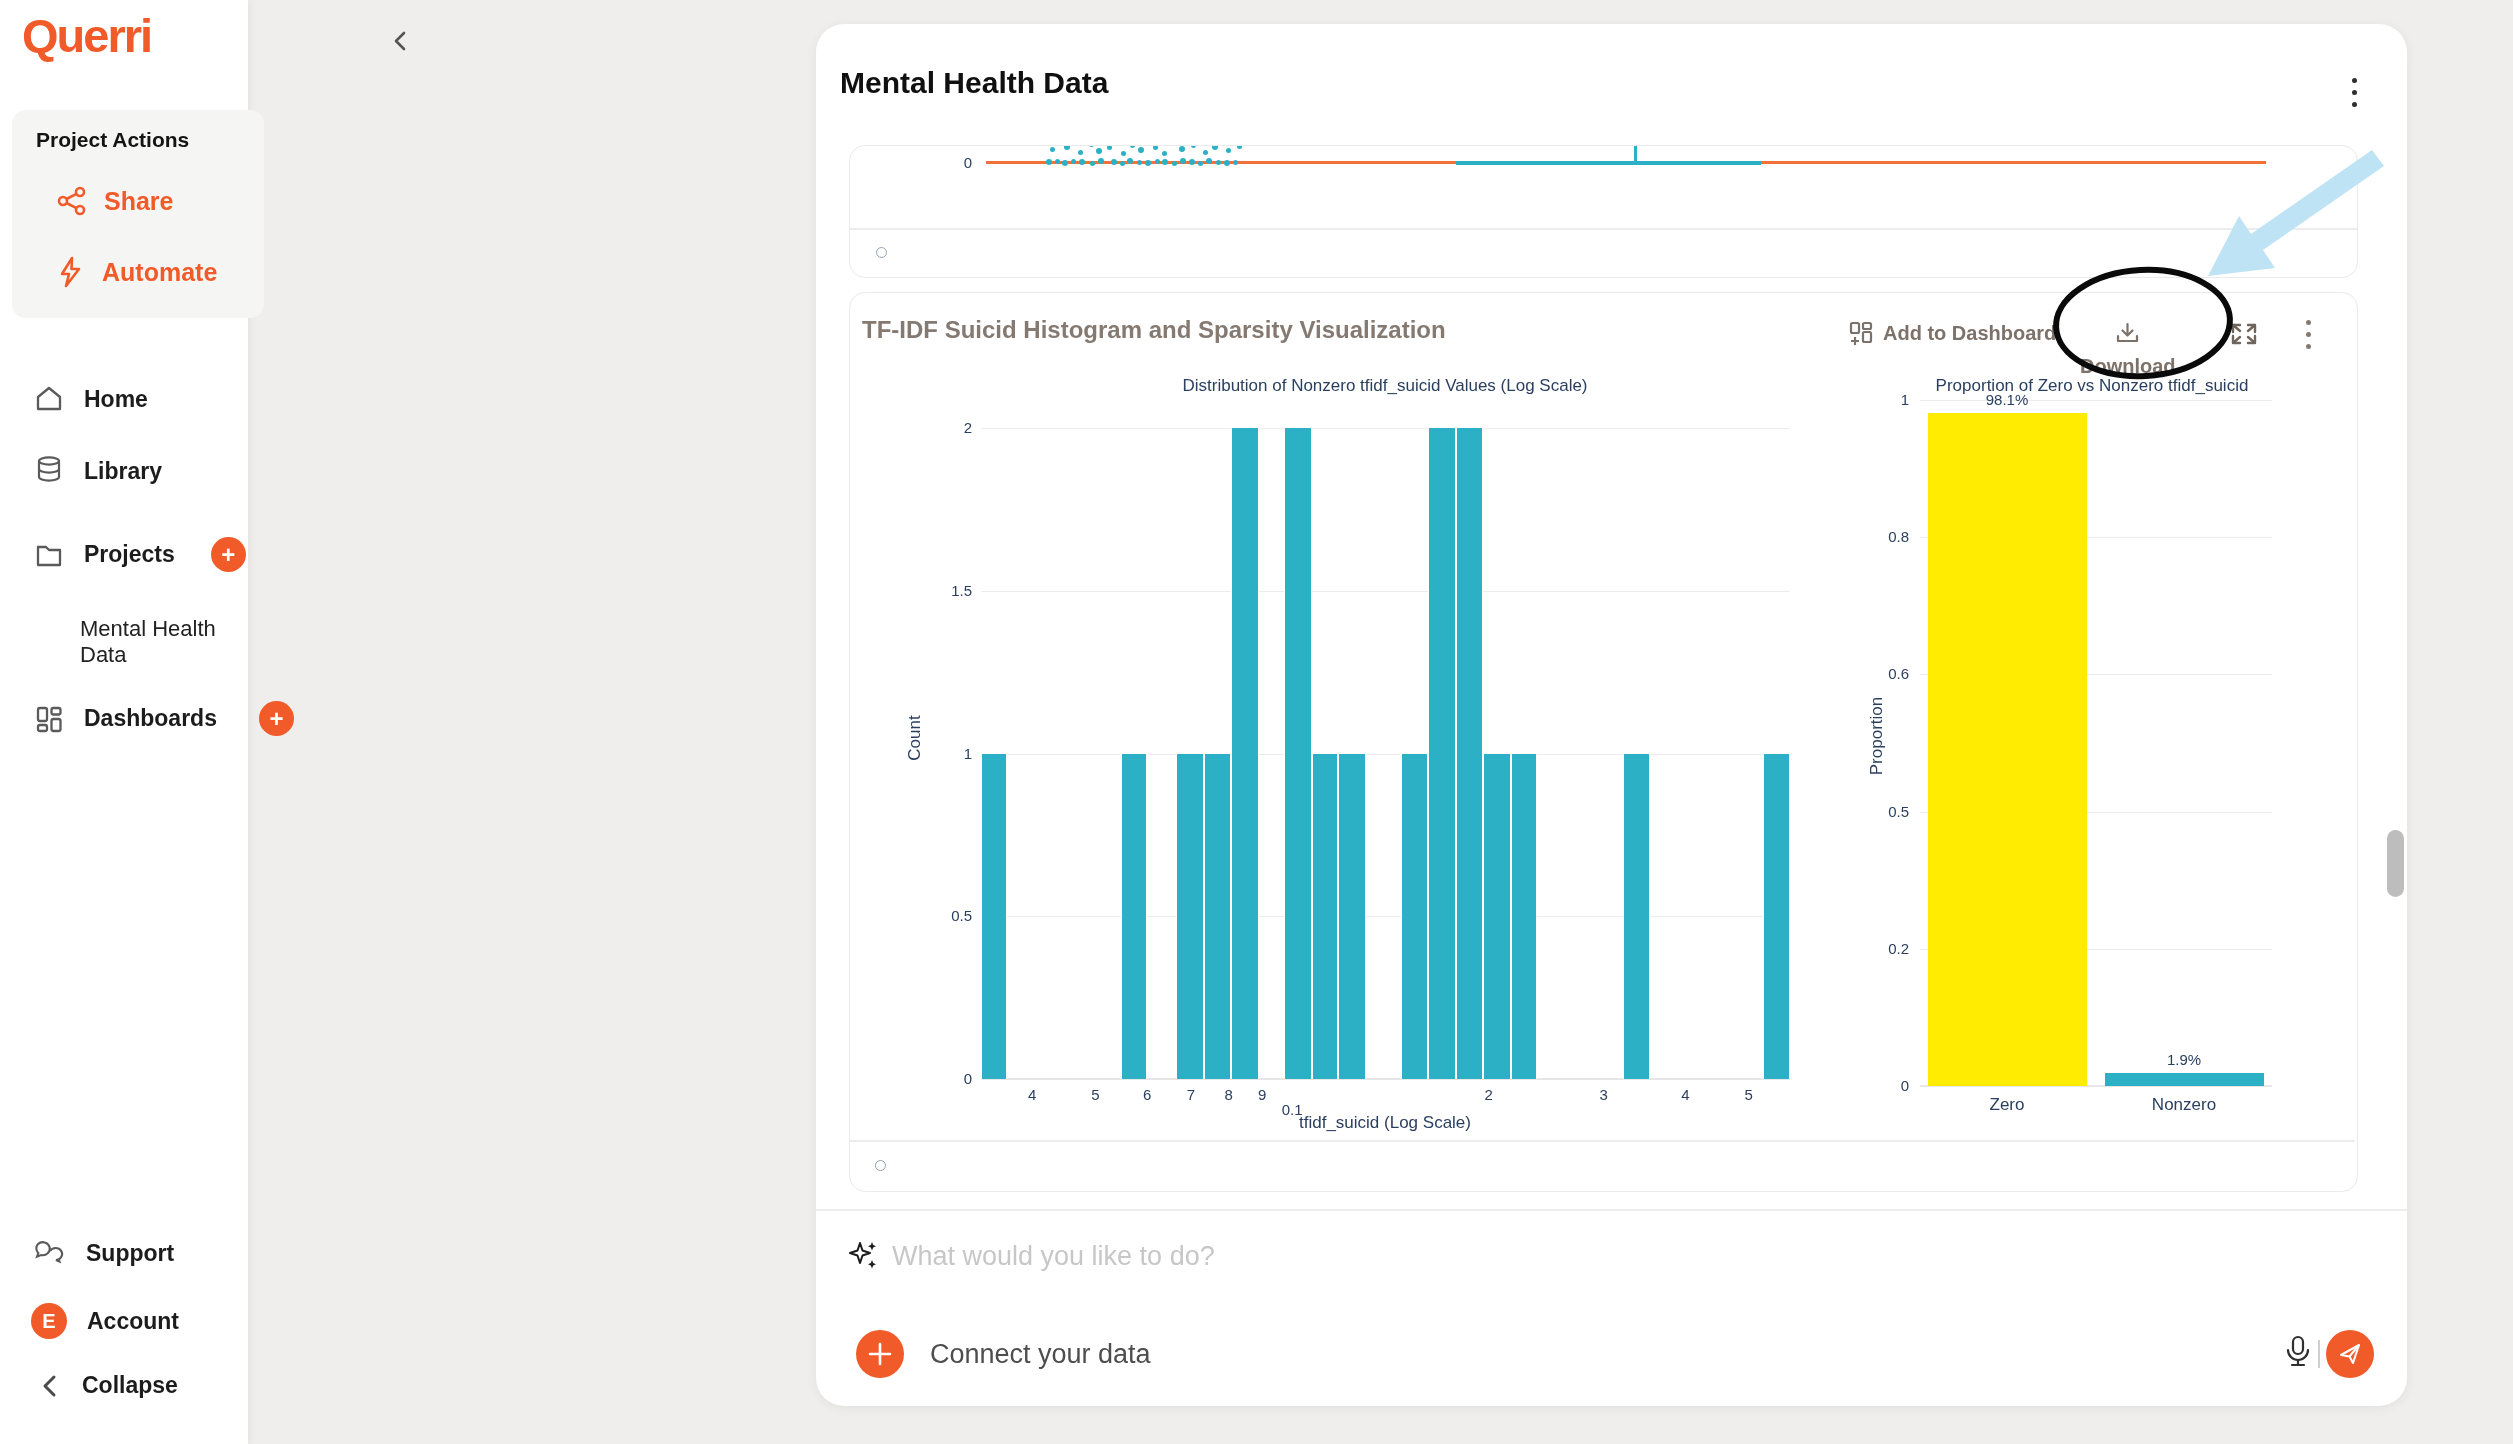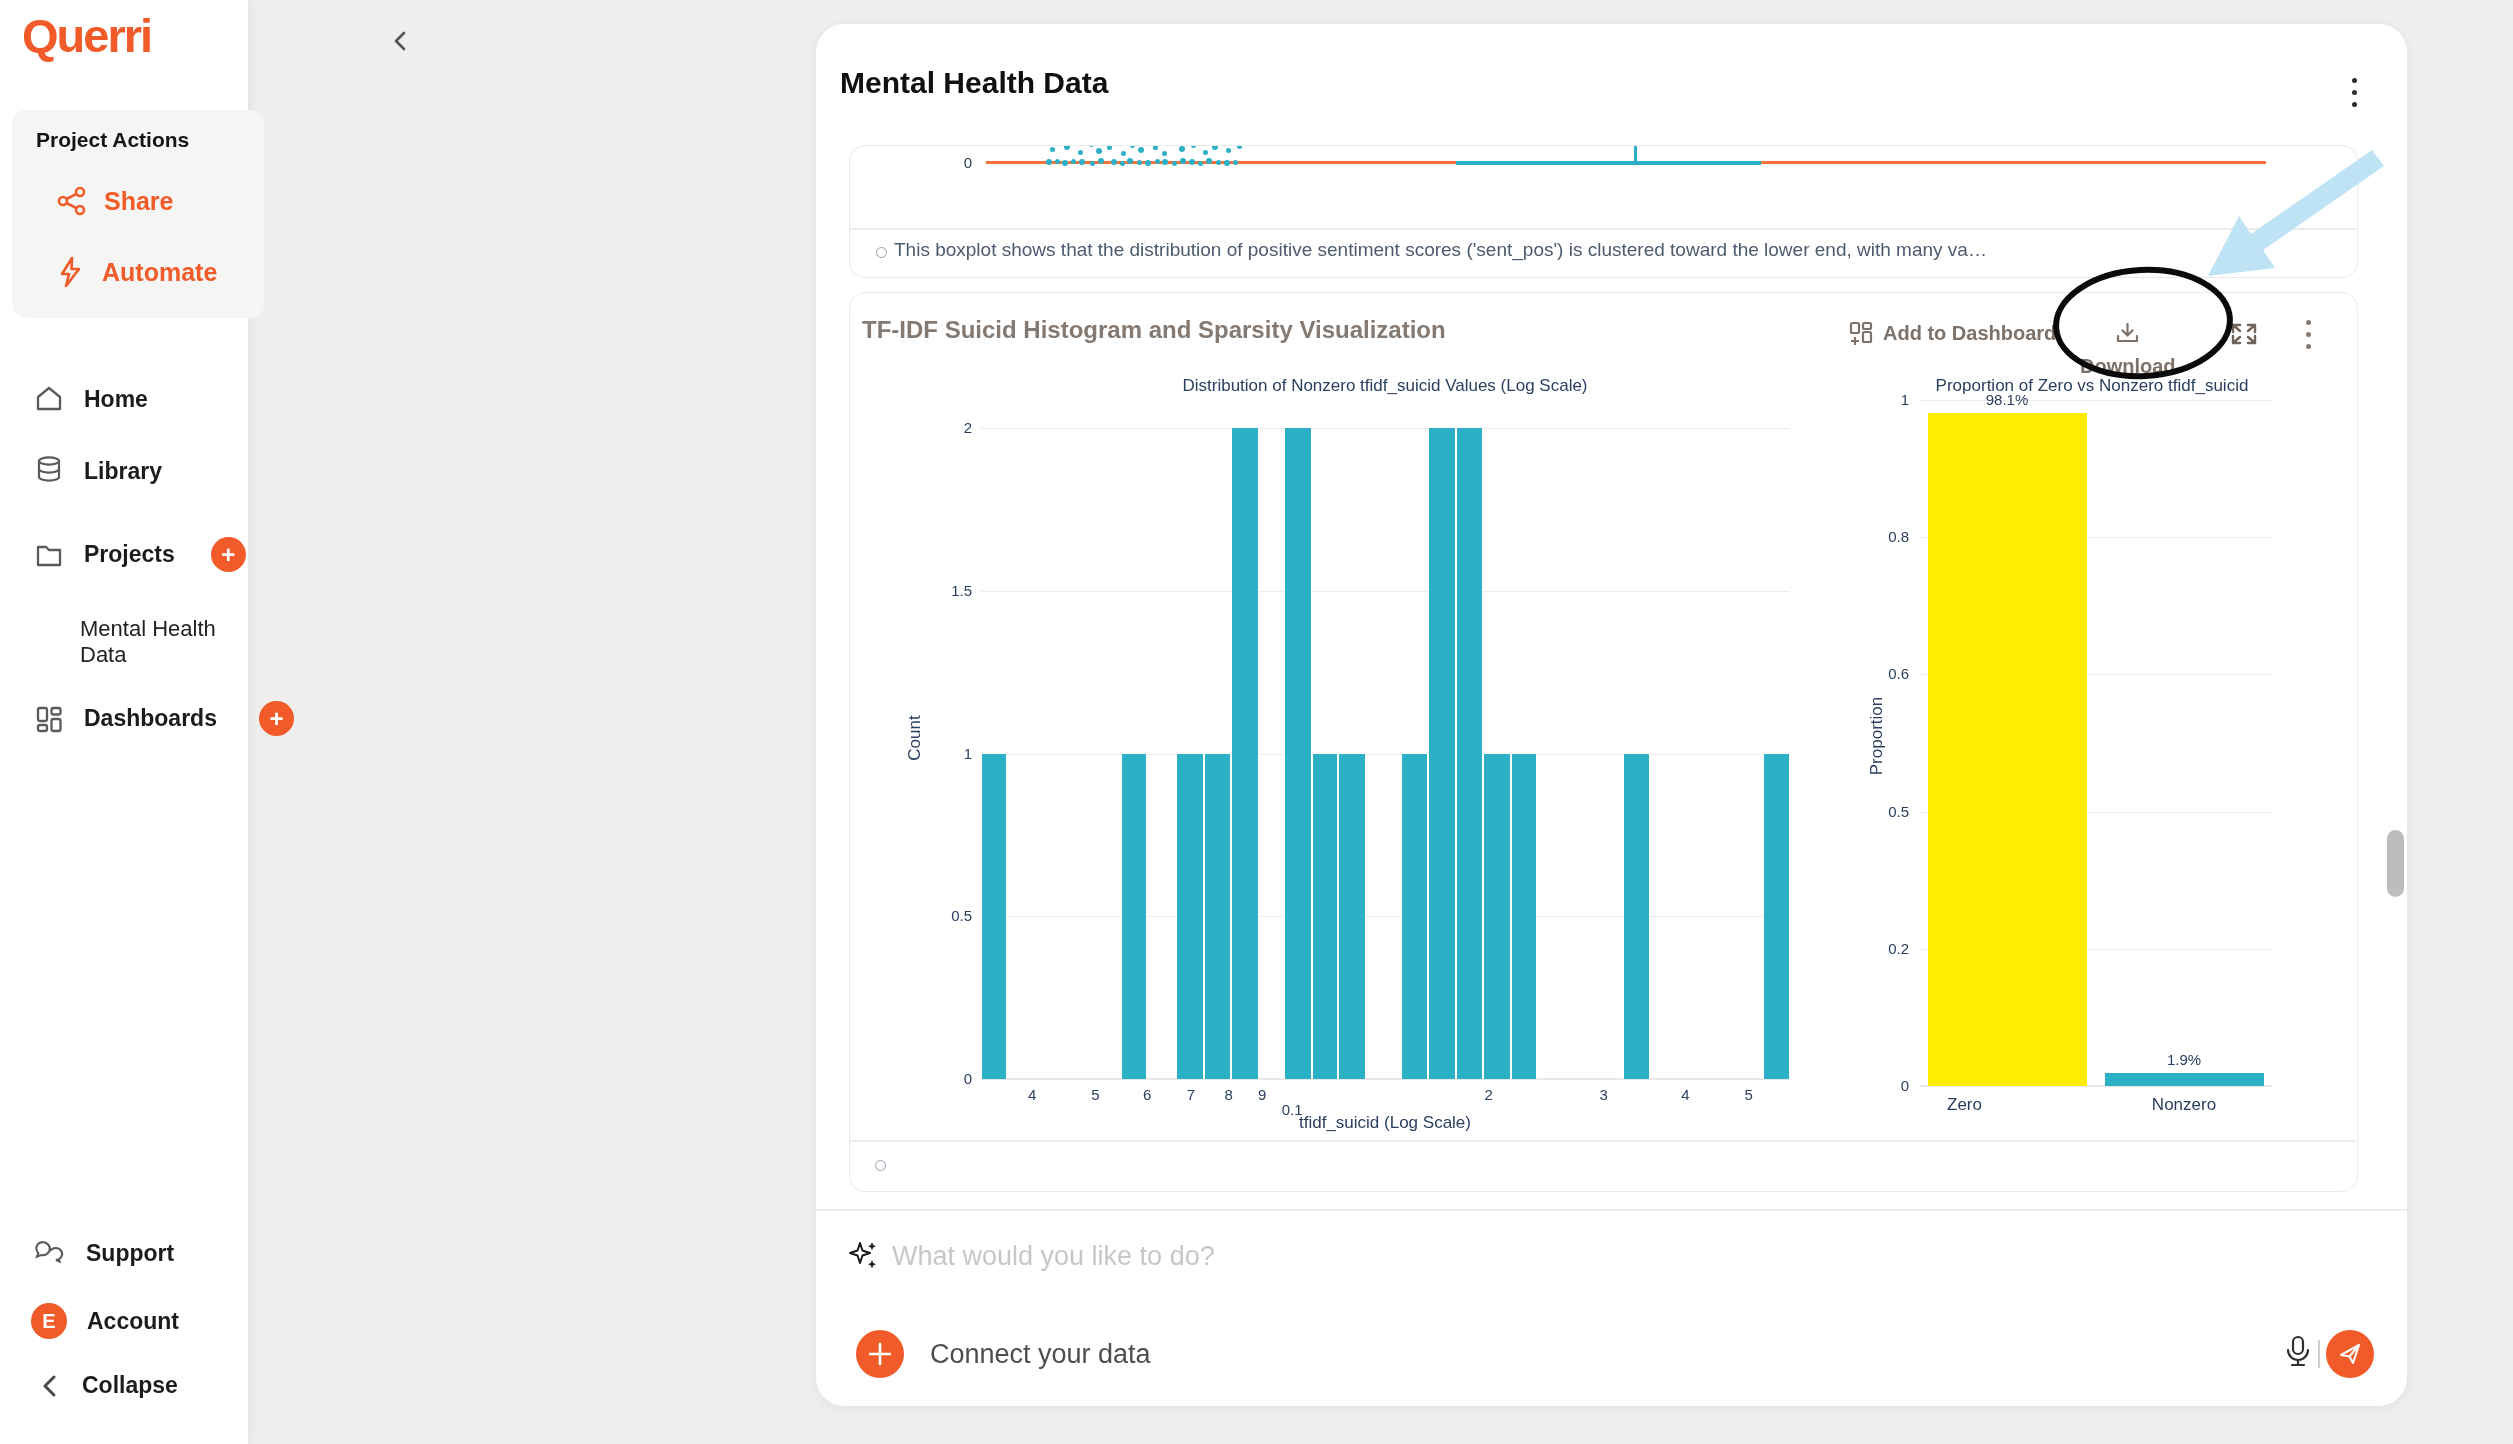--- a/index.html
+++ b/index.html
@@ -213,21 +213,20 @@
         <div class="dot" style="left: 330px; top: 12px; width: 6px; height: 6px; background: rgb(43, 176, 197);"></div>
         <div class="dot" style="left: 339px; top: 13px; width: 6px; height: 6px; background: rgb(43, 176, 197);"></div>
         <div class="dot" style="left: 347.5px; top: 14.5px; width: 5px; height: 5px; background: rgb(43, 176, 197);"></div>
         <div class="dot" style="left: 356px; top: 12px; width: 6px; height: 6px; background: rgb(43, 176, 197);"></div>
         <div class="dot" style="left: 365.5px; top: 13.5px; width: 5px; height: 5px; background: rgb(43, 176, 197);"></div>
         <div class="dot" style="left: 374px; top: 14px; width: 6px; height: 6px; background: rgb(43, 176, 197);"></div>
         <div class="dot" style="left: 382.5px; top: 13.5px; width: 5px; height: 5px; background: rgb(43, 176, 197);"></div>
       </div>
     <div class="divider" style="left:0;top:82px;width:1507px;"></div>
     <div class="cap-ico" style="left:26px;top:101px;"></div>
-    <div class="caption" style="left:44px;top:93px;width:1430px;">This boxplot shows that the distribution of positive sentiment scores ('sent_pos') is clustered toward the lower end, with many va…</div>
   </div>
 
   <div class="card" style="left:849px;top:292px;width:1507px;height:898px;"></div>
 
   <div class="card2-title">TF-IDF Suicid Histogram and Sparsity Visualization</div>
 
   <div class="cardbtn" style="left:1848px;top:320px;">
     <span>
       <svg width="27" height="27" viewBox="0 0 27 27" fill="none" stroke="#7d7269" stroke-width="2.2">
         <rect x="3" y="3" width="8" height="10" rx="1.5"></rect>
@@ -365,16 +364,16 @@
     <div class="tick" style="left: 1583.72px; top: 1086px; width: 40px; text-align: center;">3</div>
     <div class="tick" style="left: 1665.33px; top: 1086px; width: 40px; text-align: center;">4</div>
     <div class="tick" style="left: 1728.63px; top: 1086px; width: 40px; text-align: center;">5</div>
     <div class="tick" style="left: 1863px; top: 1077px; width: 46px; text-align: right;">0</div>
     <div class="tick" style="left: 1863px; top: 939.8px; width: 46px; text-align: right;">0.2</div>
     <div class="tick" style="left: 1863px; top: 802.6px; width: 46px; text-align: right;">0.5</div>
     <div class="tick" style="left: 1863px; top: 665.4px; width: 46px; text-align: right;">0.6</div>
     <div class="tick" style="left: 1863px; top: 528.2px; width: 46px; text-align: right;">0.8</div>
     <div class="tick" style="left: 1863px; top: 391px; width: 46px; text-align: right;">1</div>
     <div class="tick" style="left: 1975px; top: 391.034px; width: 64px; text-align: center;">98.1%</div>
-    <div class="tick" style="left: 1947px; top: 1095px; width: 120px; font-size: 17px;">Zero</div>
+    <div class="tick" style="left: 1947px; top: 1095px; width: 120px; text-align: center; font-size: 17px;">Zero</div>
     <div class="tick" style="left: 2152px; top: 1050.97px; width: 64px; text-align: center;">1.9%</div>
     <div class="tick" style="left: 2124px; top: 1095px; width: 120px; text-align: center; font-size: 17px;">Nonzero</div>
   </div>
 
 </body></html>

